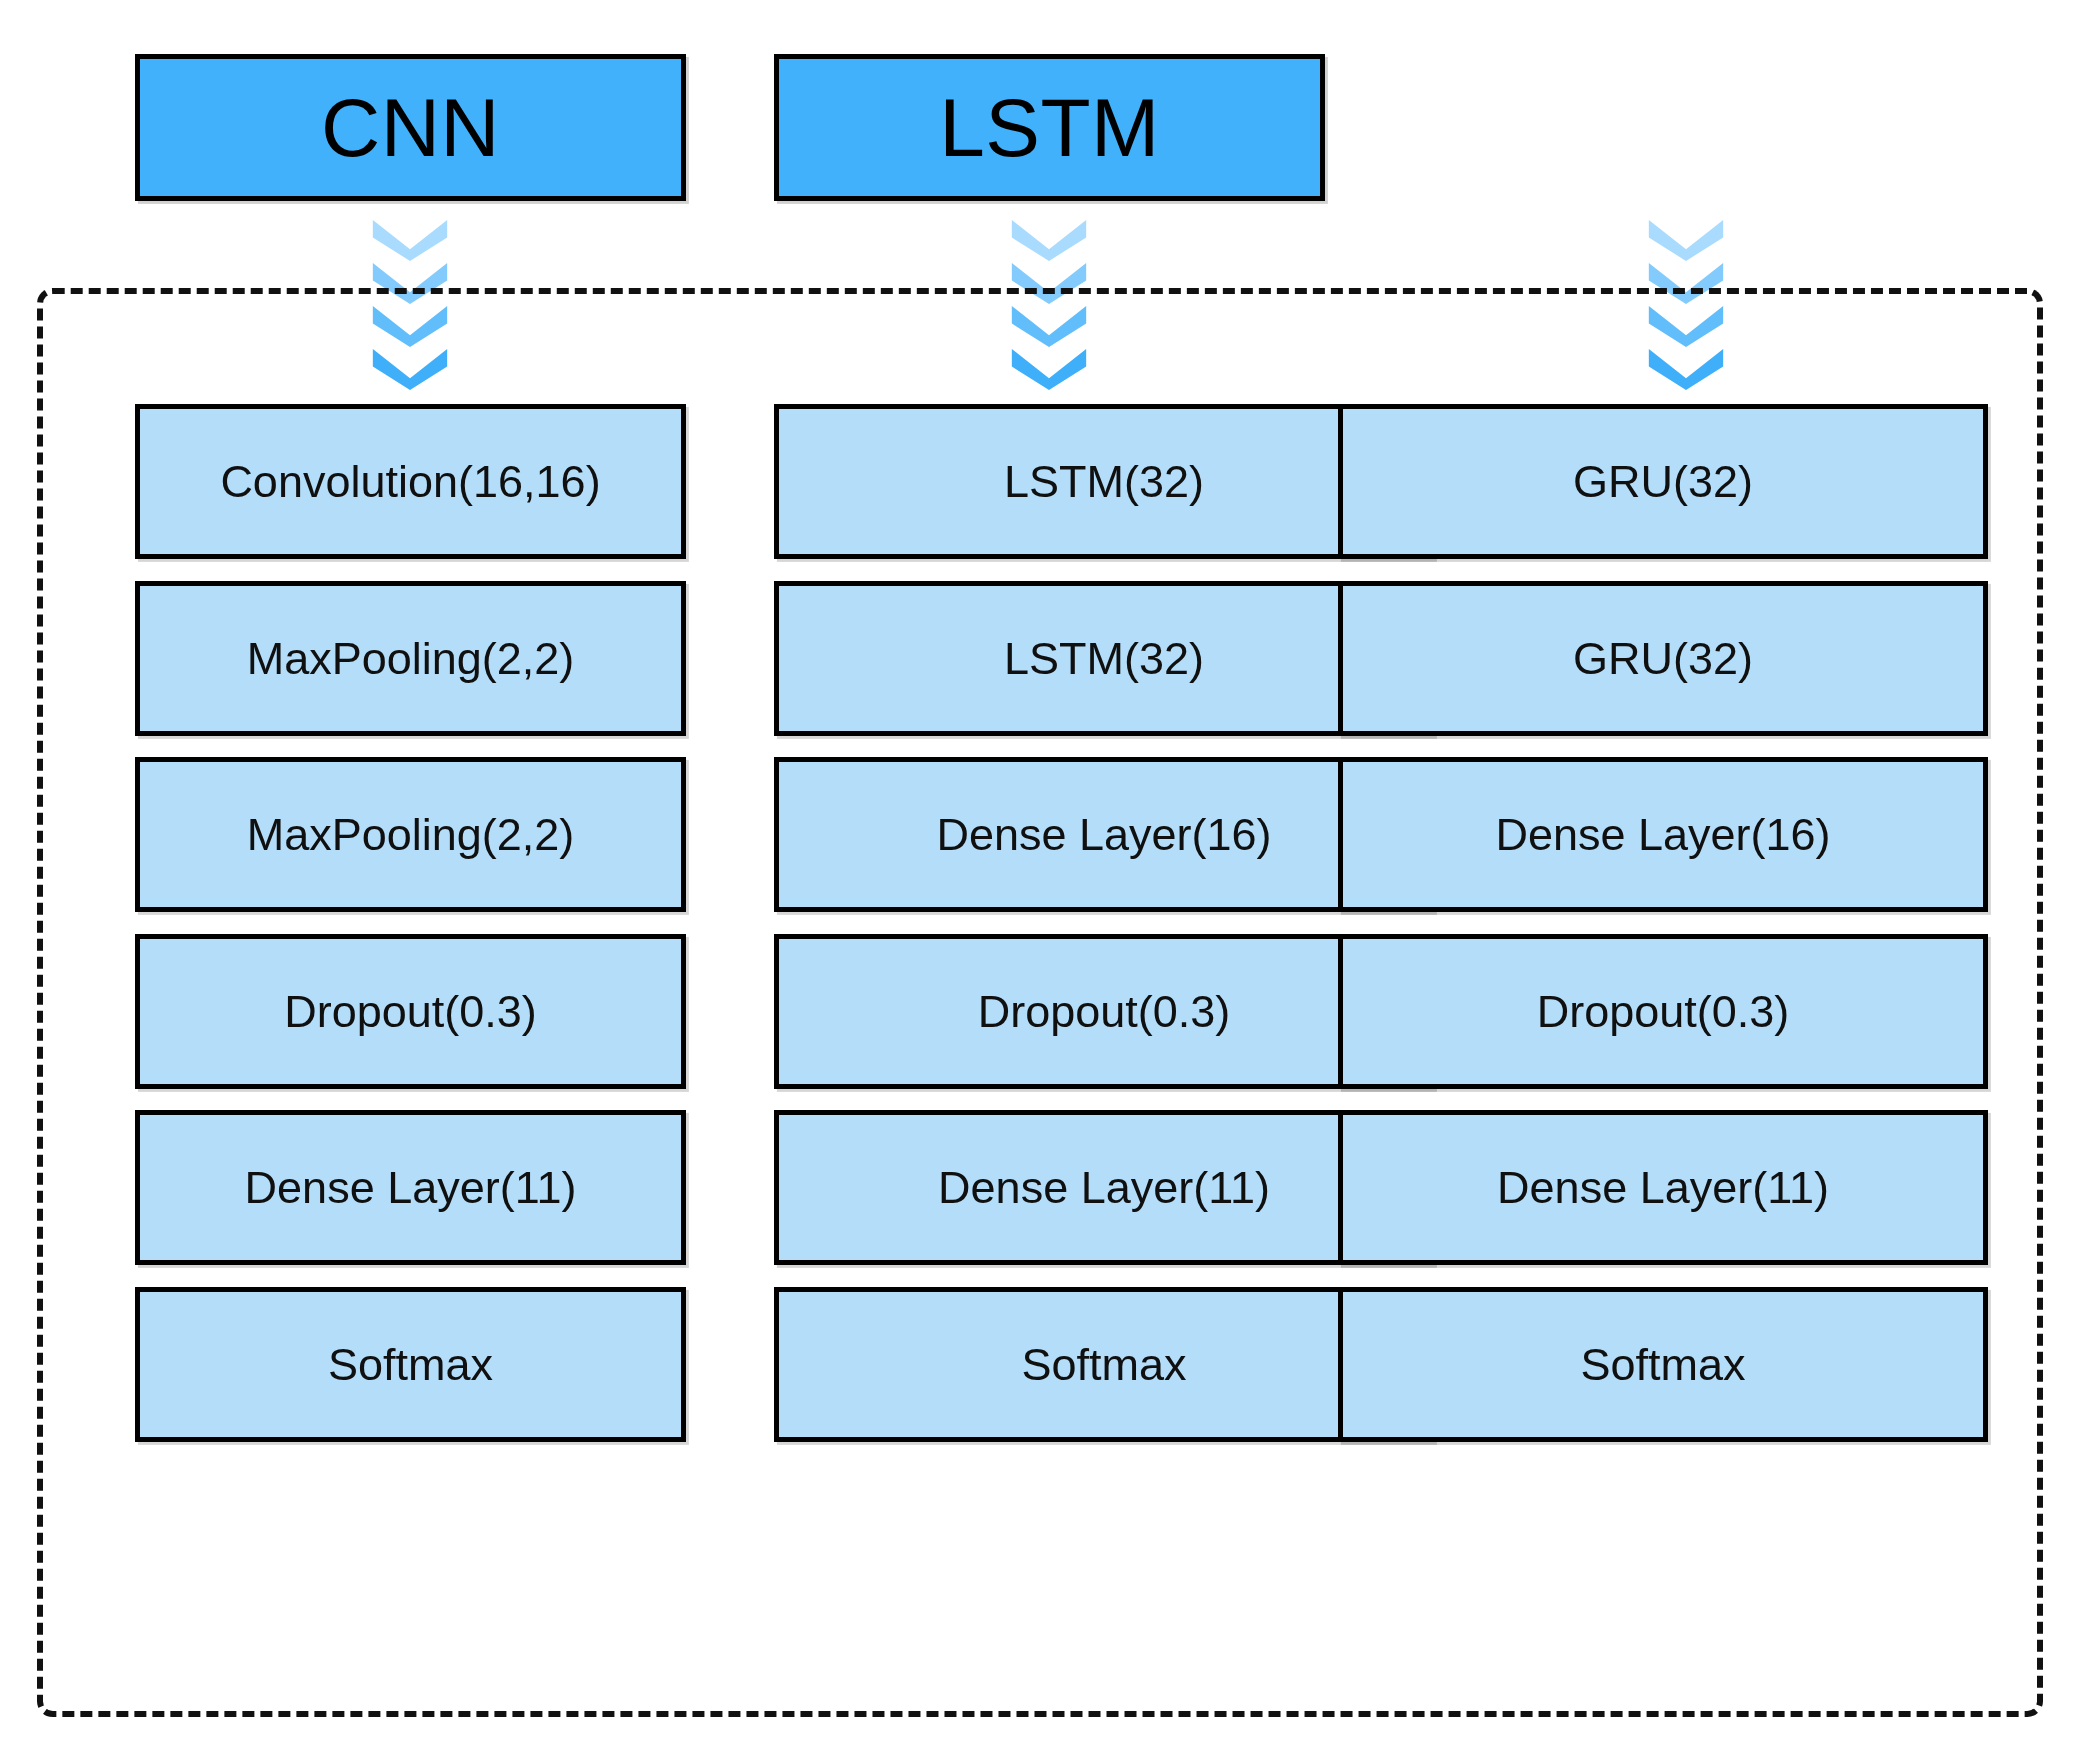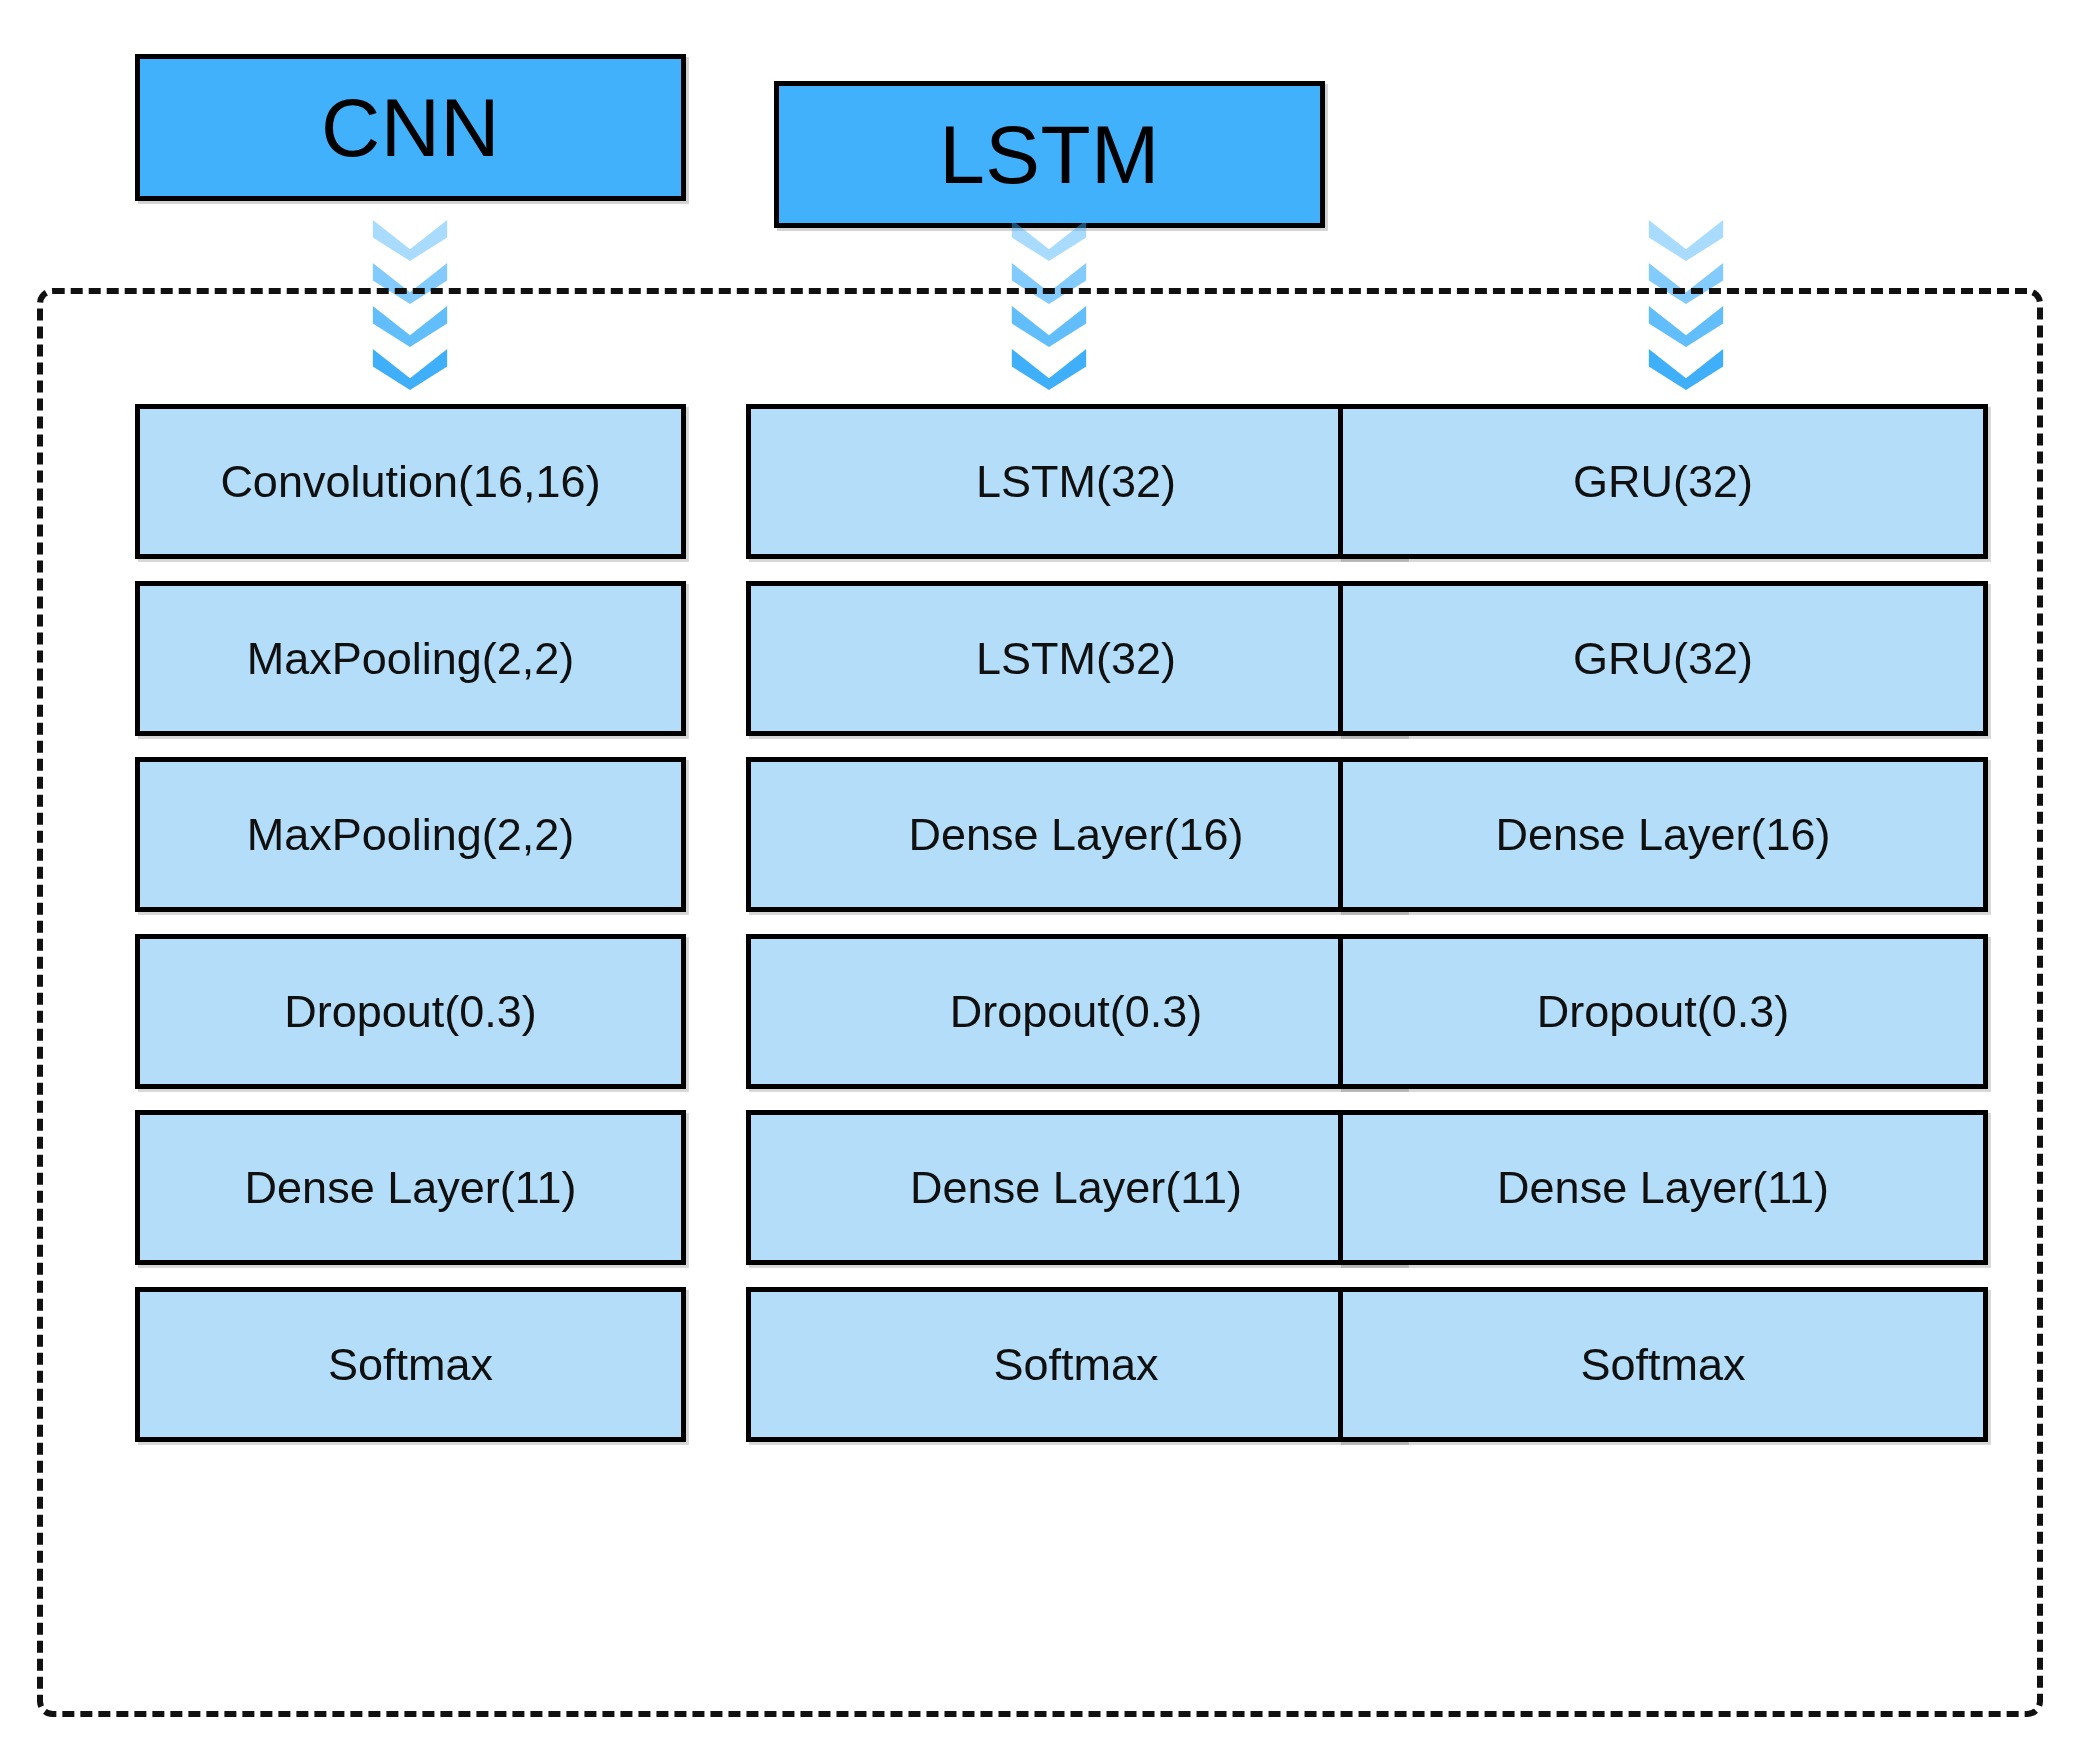--- a/index.html
+++ b/index.html
@@ -38,21 +38,21 @@
     align-items: center;
     justify-content: center;
   }
   .model-header-label {
     font-size: 82px;
     color: #000000;
     line-height: 1;
     letter-spacing: 0.5px;
   }
   .mh-0 { left: 135px;  width: 551px; align-items: center; }
-  .mh-1 { left: 774px;  width: 551px; margin-top: 27px; }
+  .mh-1 { left: 774px;  width: 551px; }
   .mh-2 { left: 1411px; width: 549px; }
 
   
   .arrow-stack {
     position: absolute;
     top: 214px;
     width: 90px;
     height: 176px;
   }
   .as-0 { left: 365px; }
@@ -88,21 +88,21 @@
     position: absolute;
     left: 0;
     top: 404px;
     width: 2085px;
   }
   .column {
     position: absolute;
     top: 0;
   }
   .col-0 { left: 135px;  width: 551px; }
-  .col-1 { left: 746px;  width: 660px; }
+  .col-1 { left: 774px;  width: 660px; }
   .col-2 { left: 1338px; width: 650px; text-align: right; }
 
   .layer-box {
     width: 100%;
     height: 155px;
     margin-bottom: 21.6px;
     background: #B3DDF9;
     border: 5.9px solid #000000;
     box-sizing: border-box;
     box-shadow: 2.9px 2.9px 0 rgba(0,0,0,0.16);

